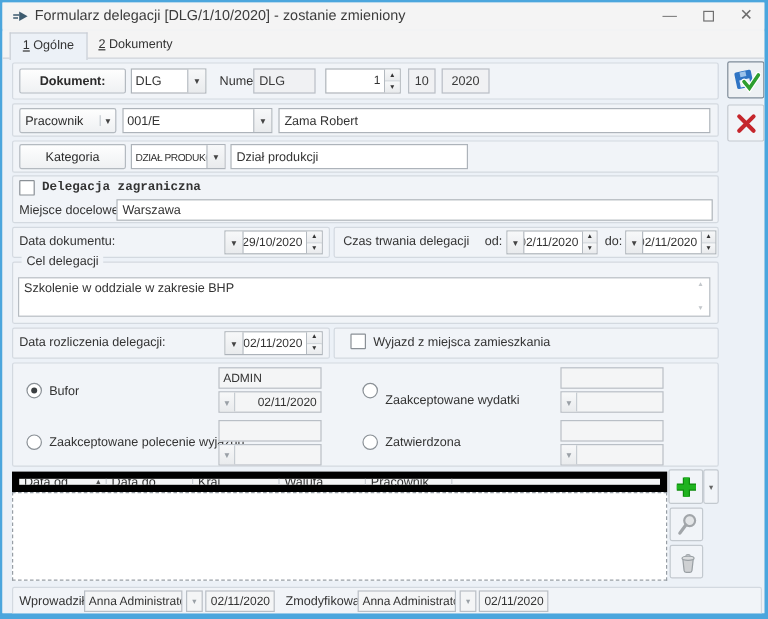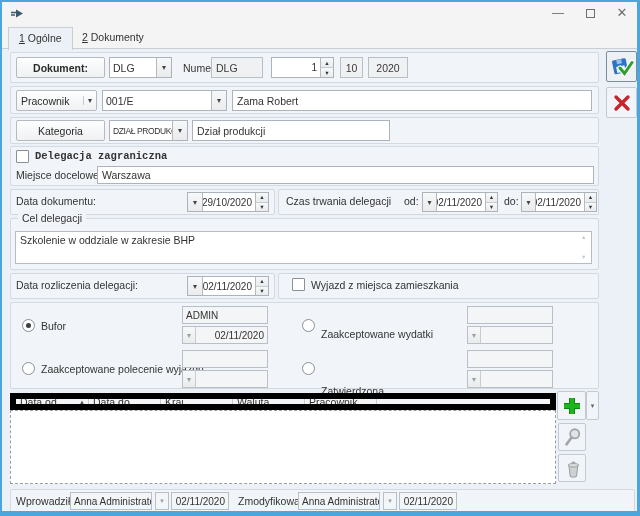--- a/index.html
+++ b/index.html
@@ -86,20 +86,21 @@
 </head>
 <body>
 
 <div id="window">
 
   <div class="titlebar">
     <svg class="title-icon" viewBox="0 0 14 14">
       <path d="M1 6.5 h5 M1 9 h4" stroke="#3c5a6e" stroke-width="1.4" fill="none"></path>
       <path d="M6 3.5 L13 7.5 L6 11.5 Z" fill="#3c5a6e"></path>
     </svg>
+    <div class="title-text">Formularz delegacji [DLG/1/10/2020] - zostanie zmieniony</div>
     <div class="winctl" id="btn-min"><span>—</span></div>
     <div class="winctl" id="btn-max"><span class="maxbox"></span></div>
     <div class="winctl" id="btn-close"><span>✕</span></div>
   </div>
 
   <div class="tabbar">
     <div class="tab active" style="left:6px;">
       <span class="tlabel">1 Ogólne</span>
     </div>
     <div class="tab" style="left:70px;">
@@ -217,21 +218,21 @@
   <div class="smfield" style="left:465px;top:324px;width:86px;padding:0;">
     <span class="ddbtn dis" style="height:100%;border-left:none;border-right:1px solid #c6ccd2;">▾</span>
   </div>
   <div class="radio" style="left:20px;top:360px;"></div>
   <div class="lbl" style="left:39px;top:361px;">Zaakceptowane polecenie wyjazdu</div>
   <div class="smfield" style="left:180px;top:348px;width:86px;"></div>
   <div class="smfield" style="left:180px;top:368px;width:86px;padding:0;">
     <span class="ddbtn dis" style="height:100%;border-left:none;border-right:1px solid #c6ccd2;">▾</span>
   </div>
   <div class="radio" style="left:300px;top:360px;"></div>
-  <div class="lbl" style="left:319px;top:361px;margin-top:22px;">Zatwierdzona</div>
+  <div class="lbl" style="left:319px;top:361px;">Zatwierdzona</div>
   <div class="smfield" style="left:465px;top:348px;width:86px;"></div>
   <div class="smfield" style="left:465px;top:368px;width:86px;padding:0;">
     <span class="ddbtn dis" style="height:100%;border-left:none;border-right:1px solid #c6ccd2;">▾</span>
   </div>
 
   <div class="thead" style="left:8px;top:391px;width:546px;height:17px;">
     <div class="th" style="width:73px;">
       <span>Data od</span>
       <span class="sorticon">▲</span>
     </div>

